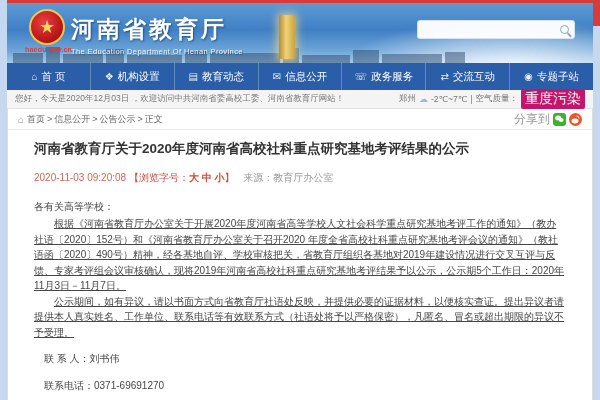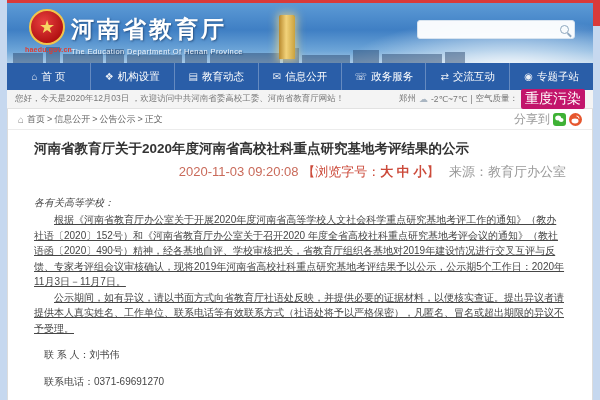--- a/index.html
+++ b/index.html
@@ -78,29 +78,29 @@
   .crumbrow a { color:#666; text-decoration:none; }
   .crumbrow .sep { margin:0 2px; }
   .sharebox { margin-left:auto; display:flex; align-items:center; gap:3px; }
   .share-label { font-size:12px; color:#999; }
   .sicon { width:13px; height:13px; border-radius:3px; display:flex; align-items:center; justify-content:center; color:#fff; font-size:8px; }
   .wechat { background:#3eb135; }
   .weibo  { background:#e6562d; border-radius:7px; }
 
   .article { padding:10px 26px 12px 26px; }
   .a-title { font-size:13.5px; font-weight:bold; color:#333; line-height:1.4; }
-  .a-meta { text-align:right; font-size:13px; margin-top:4px; padding-bottom:8px; }
+  .a-meta { text-align:left; font-size:10px; margin-top:12px; padding-bottom:8px; }
   .a-meta .dt { color:#c96a5a; }
   .a-meta .fz { color:#cc4a3a; }
   .a-meta .fz b { font-weight:bold; cursor:pointer; }
   .a-meta .src { color:#999; margin-left:6px; }
   .a-body { font-size:10px; color:#464646; line-height:1.55; margin-top:6px; }
   .a-body p.ind { text-indent:2em;text-decoration:underline; }
   .a-body p.contact { text-indent:1em; margin-top:11px; }
-  .a-body p.salut { margin-bottom:2px;font-style:italic; }
+  .a-body p.salut { margin-bottom:2px; }
 </style>
 </head>
 <body>
 
 <div class="page">
   <div class="topline"></div>
   <div class="corner-tab"></div>
 
   <div class="header">
     <div class="cloud"></div>

